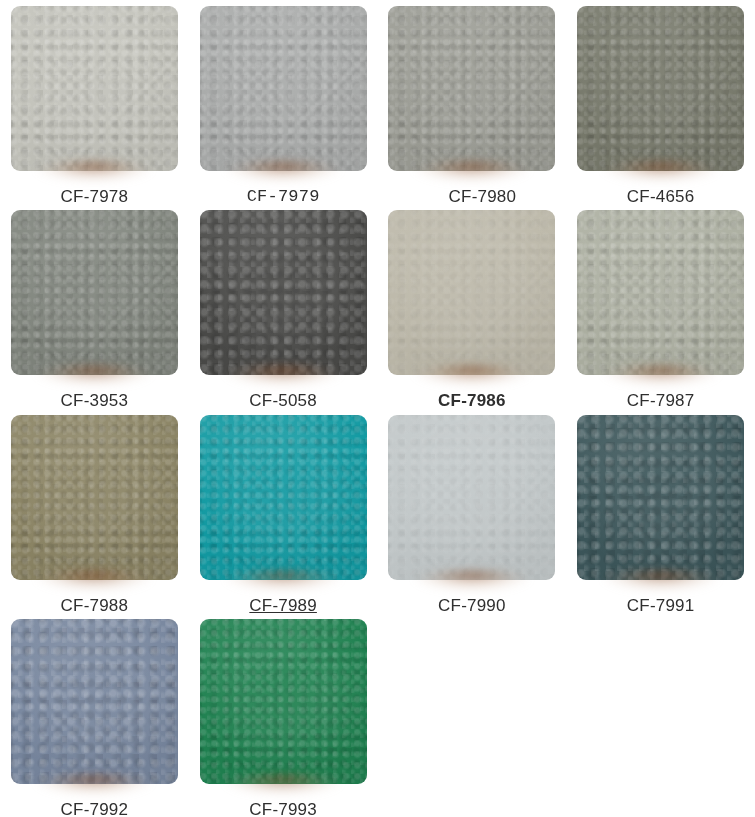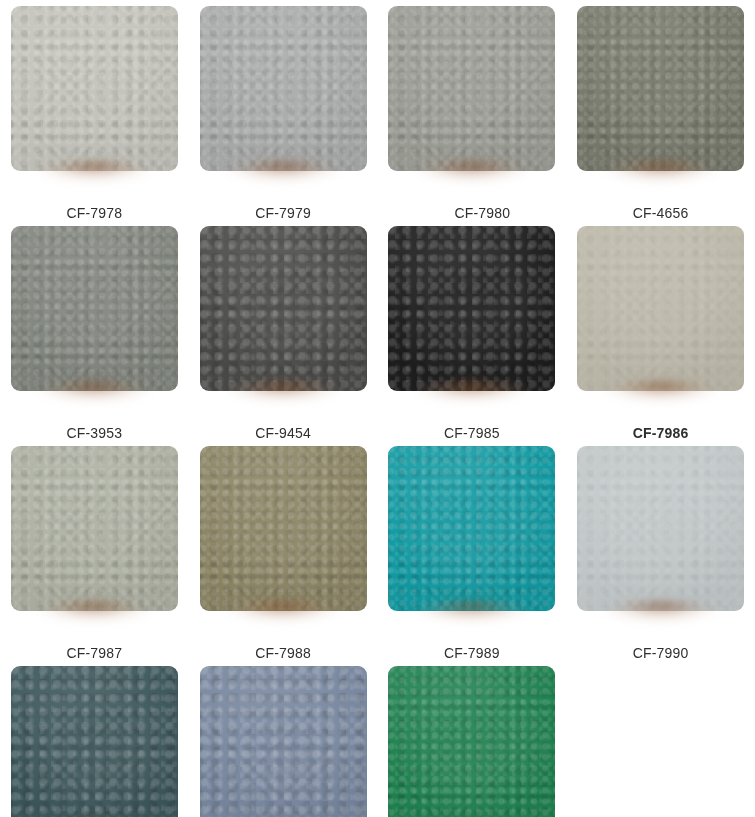--- a/index.html
+++ b/index.html
@@ -72,22 +72,22 @@
     border-radius:50%;
     background:radial-gradient(ellipse at 50% 0%,
                 rgba(120,62,28,.62) 0%,
                 rgba(150,96,60,.40) 26%,
                 rgba(196,160,135,.20) 52%,
                 rgba(255,255,255,0) 78%);
     filter:blur(4px);
     pointer-events:none;
   }
   .swatch-label{
-    margin-top:36px;
-    font-size:14px;
+    margin-top:19px;
+    font-size:17px;
     line-height:13px;
     color:#2f2f2f;
     letter-spacing:.2px;
     white-space:nowrap;
   }
 </style>
 </head>
 <body style="background: rgb(255, 255, 255);">
 
 <div id="swatch-grid">
@@ -96,21 +96,21 @@
         <div class="chip" title="CF-7978" style="background: rgb(195, 195, 187);"></div>
         <div class="chip-shadow"></div>
       </div>
       <div class="swatch-label" style="color: rgb(47, 47, 47);">CF-7978</div>
     </div>
     <div class="swatch-cell">
       <div class="chip-wrap">
         <div class="chip" title="CF-7979" style="background: rgb(169, 171, 170);"></div>
         <div class="chip-shadow"></div>
       </div>
-      <div class="swatch-label" style="color: rgb(47, 47, 47);">CF-7979</div>
+      <div class="swatch-label" style="color: rgb(47, 47, 47); font-family: Liberation Mono, monospace;">CF-7979</div>
     </div>
     <div class="swatch-cell">
       <div class="chip-wrap">
         <div class="chip" title="CF-7980" style="background: rgb(155, 156, 148);"></div>
         <div class="chip-shadow"></div>
       </div>
       <div class="swatch-label" style="color: rgb(47, 47, 47); padding-left: 21px;">CF-7980</div>
     </div>
     <div class="swatch-cell">
       <div class="chip-wrap">
@@ -124,28 +124,21 @@
         <div class="chip" title="CF-7982" style="background: rgb(128, 133, 125);"></div>
         <div class="chip-shadow"></div>
       </div>
       <div class="swatch-label" style="color: rgb(47, 47, 47);">CF-3953</div>
     </div>
     <div class="swatch-cell">
       <div class="chip-wrap">
         <div class="chip coarse" title="CF-7984" style="background: rgb(74, 74, 72);"></div>
         <div class="chip-shadow"></div>
       </div>
-      <div class="swatch-label" style="color: rgb(47, 47, 47);">CF-9454</div>
-    </div>
-    <div class="swatch-cell">
-      <div class="chip-wrap">
-        <div class="chip coarse" title="CF-7985" style="background: rgb(30, 30, 30);"></div>
-        <div class="chip-shadow"></div>
-      </div>
-      <div class="swatch-label" style="color: rgb(47, 47, 47);">CF-7985</div>
+      <div class="swatch-label" style="color: rgb(47, 47, 47);">CF-5058</div>
     </div>
     <div class="swatch-cell">
       <div class="chip-wrap">
         <div class="chip smooth" title="CF-7986" style="background: rgb(189, 185, 170);"></div>
         <div class="chip-shadow"></div>
       </div>
       <div class="swatch-label" style="color: rgb(47, 47, 47); font-weight: bold;">CF-7986</div>
     </div>
     <div class="swatch-cell">
       <div class="chip-wrap">
@@ -159,21 +152,21 @@
         <div class="chip" title="CF-7988" style="background: rgb(139, 132, 100);"></div>
         <div class="chip-shadow"></div>
       </div>
       <div class="swatch-label" style="color: rgb(47, 47, 47);">CF-7988</div>
     </div>
     <div class="swatch-cell">
       <div class="chip-wrap">
         <div class="chip" title="CF-7989" style="background: rgb(18, 154, 162);"></div>
         <div class="chip-shadow"></div>
       </div>
-      <div class="swatch-label" style="color: rgb(47, 47, 47);">CF-7989</div>
+      <div class="swatch-label" style="color: rgb(47, 47, 47); text-decoration: underline;">CF-7989</div>
     </div>
     <div class="swatch-cell">
       <div class="chip-wrap">
         <div class="chip smooth" title="CF-7990" style="background: rgb(194, 200, 201);"></div>
         <div class="chip-shadow"></div>
       </div>
       <div class="swatch-label" style="color: rgb(47, 47, 47);">CF-7990</div>
     </div>
     <div class="swatch-cell">
       <div class="chip-wrap">

